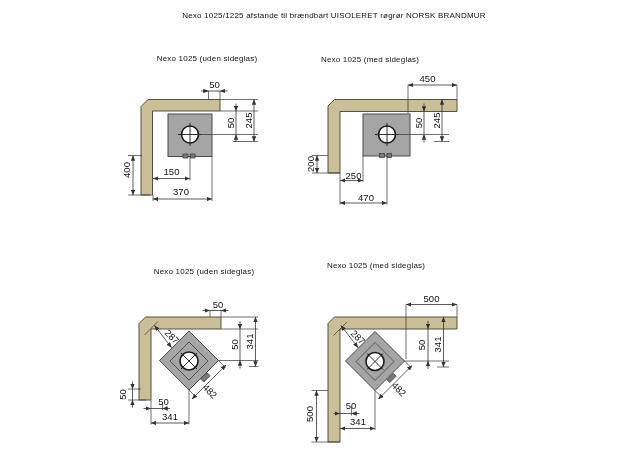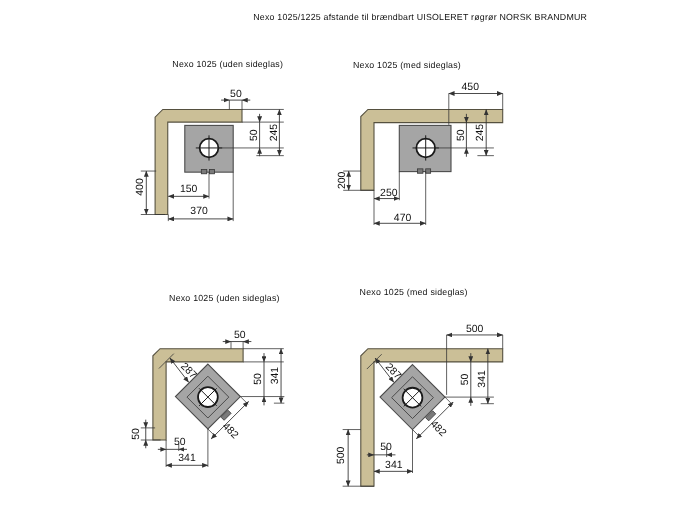--- a/index.html
+++ b/index.html
@@ -23,21 +23,21 @@
   svg .wall{fill:var(--wall);stroke:var(--wall_border);stroke-width:1;}
   svg .stove{fill:var(--stove);stroke:var(--stove_border);stroke-width:1;}
   svg .inner{fill:var(--stove);stroke:var(--stove_border);stroke-width:0.9;}
   svg .pipe{fill:#ffffff;stroke:#1a1a1a;stroke-width:1.6;}
   svg .cross{stroke:#1a1a1a;stroke-width:0.9;fill:none;}
   svg .foot{fill:#7a7a7a;stroke:#333;stroke-width:0.7;}
 </style>
 </head>
 <body>
 
-<div class="title main-title" style="left:334px;top:11px;margin-left:48px;">Nexo 1025/1225 afstande til brændbart UISOLERET røgrør NORSK BRANDMUR</div>
+<div class="title main-title" style="left:334px;top:11px;">Nexo 1025/1225 afstande til brændbart UISOLERET røgrør NORSK BRANDMUR</div>
 
 <div class="title" style="left:207px;top:54px;">Nexo 1025 (uden sideglas)</div>
 <div class="title" style="left:370px;top:55px;">Nexo 1025 (med sideglas)</div>
 <div class="title" style="left:204px;top:267px;">Nexo 1025 (uden sideglas)</div>
 <div class="title" style="left:376px;top:261px;">Nexo 1025 (med sideglas)</div>
 
 <svg class="drawing" style="left:110px;top:68px;" width="158" height="142" viewBox="110 68 158 142">
   <defs>
     <marker id="ar1" viewBox="0 0 10 8" refX="9.5" refY="4" markerWidth="5.5" markerHeight="4.5" markerUnits="userSpaceOnUse" orient="auto-start-reverse">
       <path d="M0,0 L10,4 L0,8 z" fill="#333"></path>

